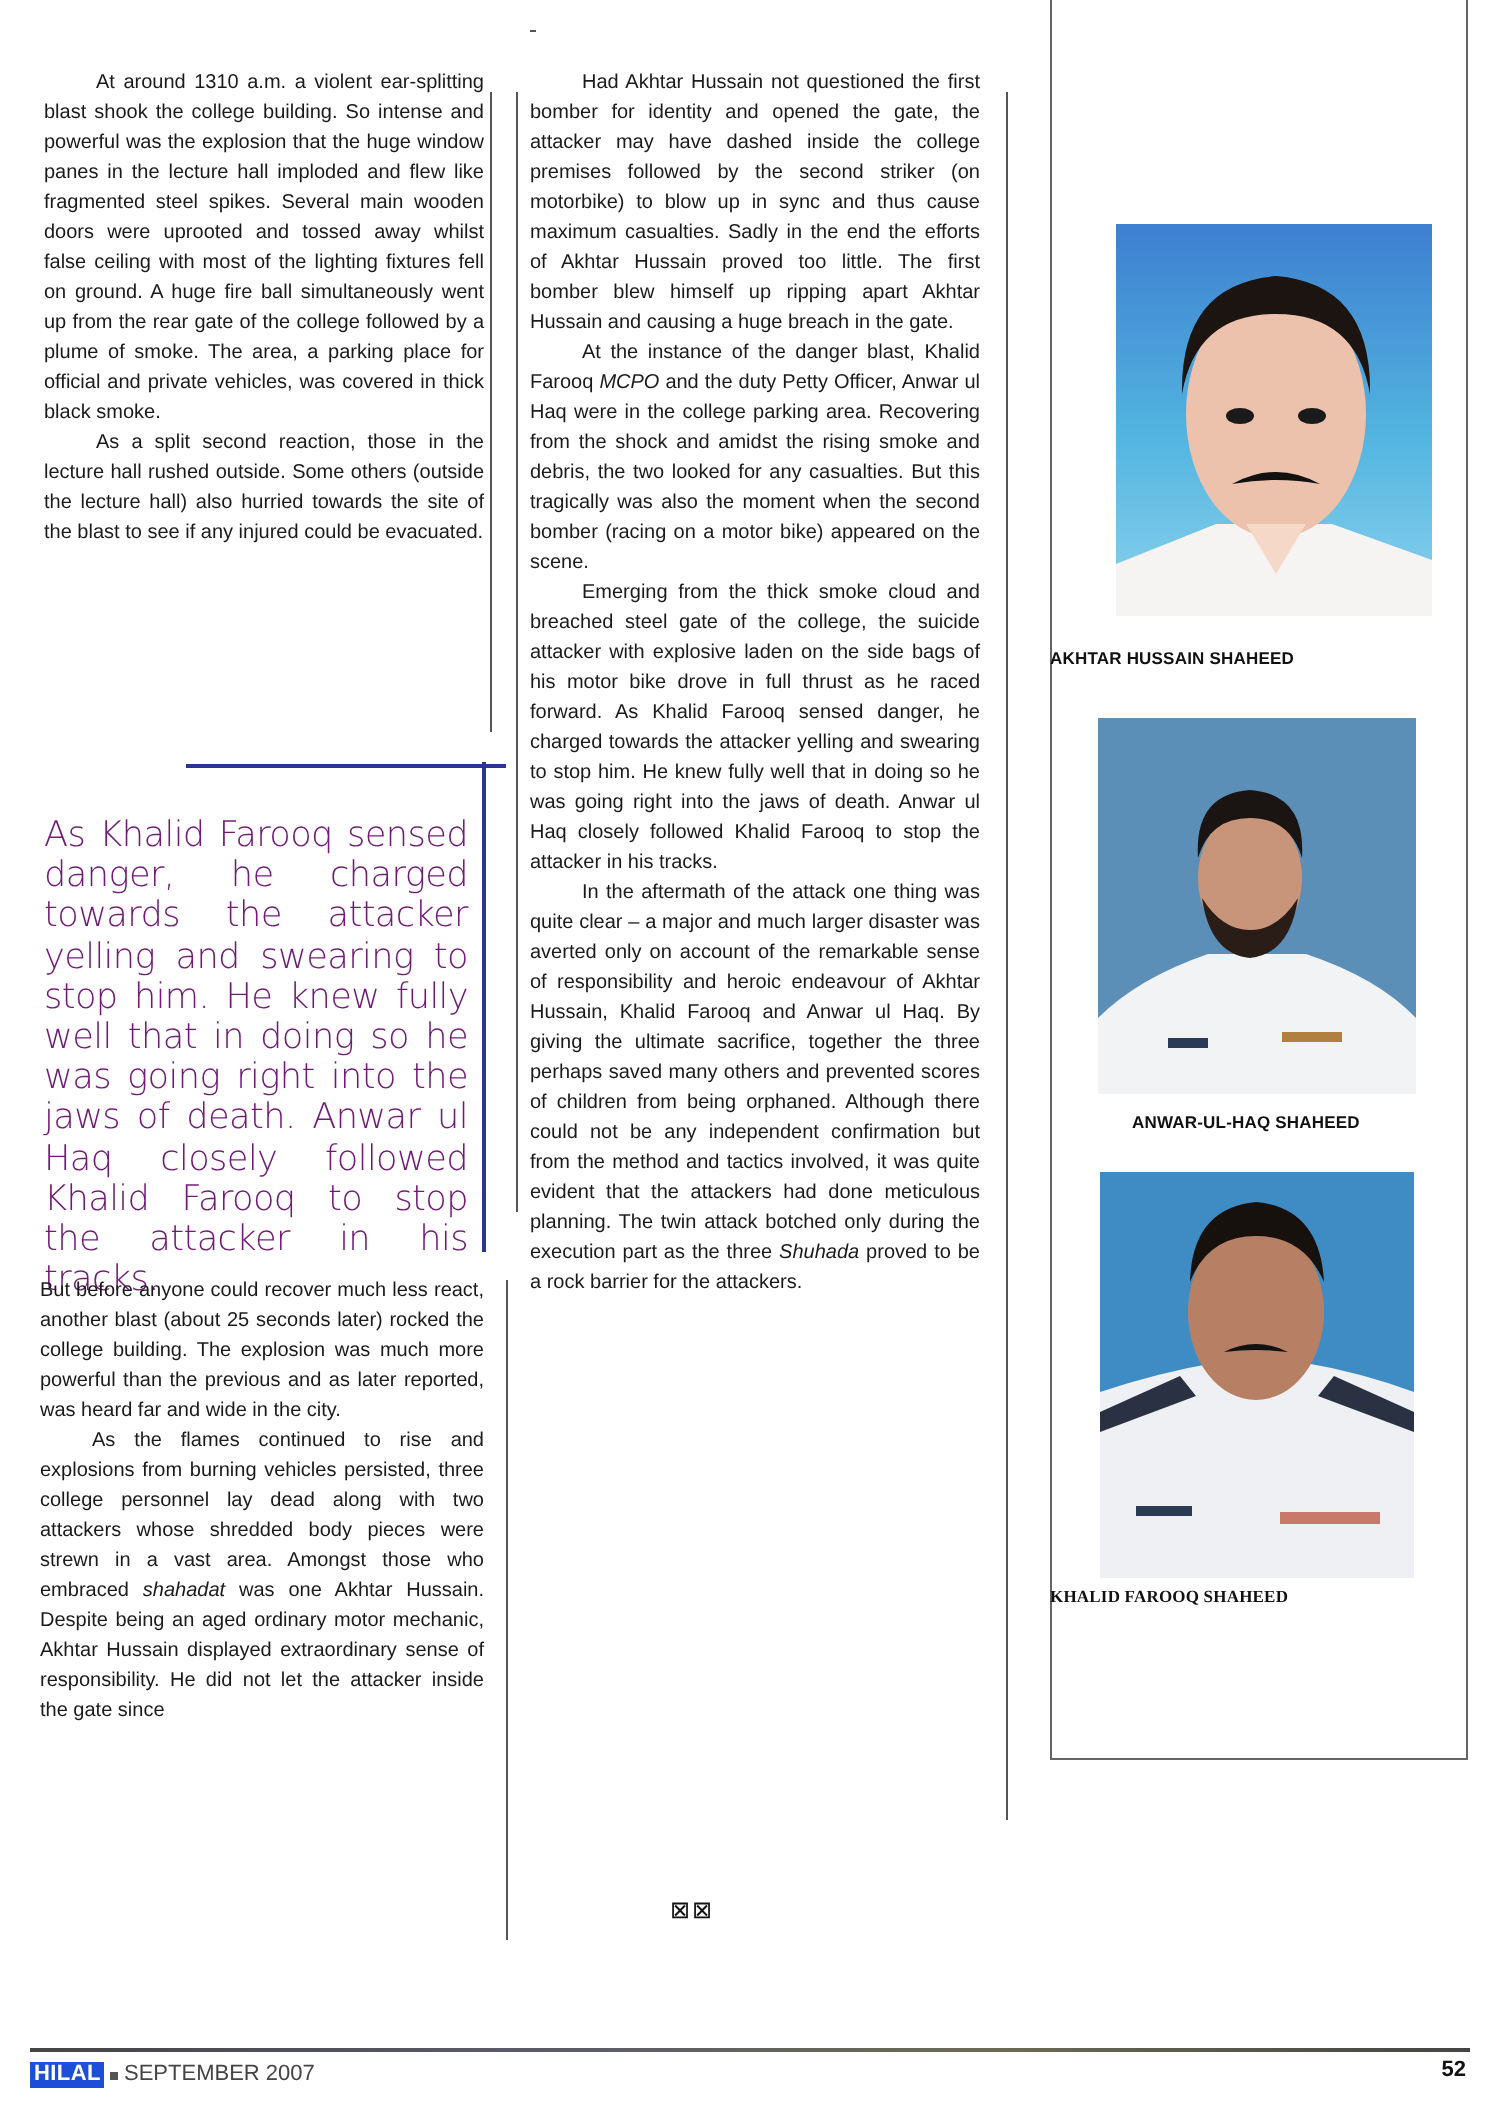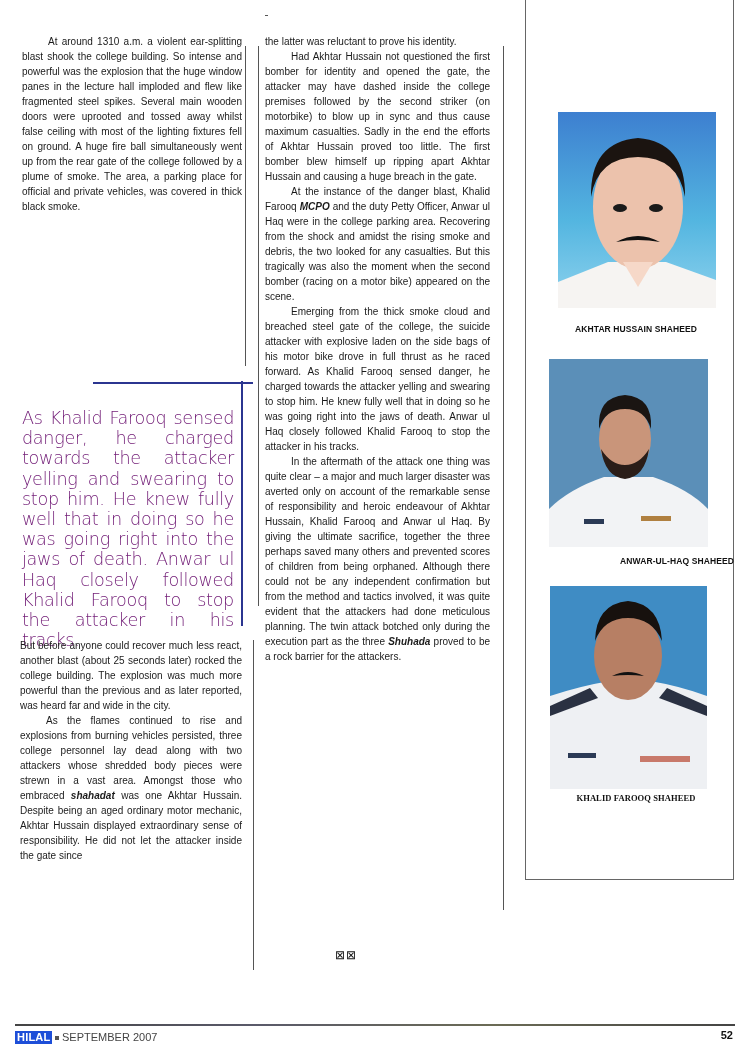--- a/index.html
+++ b/index.html
@@ -1,62 +1,62 @@
 <!DOCTYPE html>
 <html><head>
 <meta charset="utf-8">
 <style>
   html, body { margin:0; padding:0; }
   body { width:750px; height:1057px; background:#ffffff; position:relative; overflow:hidden;
          font-family:"Liberation Sans", sans-serif; color:#1a1a1a; }
   .col { position:absolute; font-size:10px; line-height:15px; text-align:justify; }
   .col p { margin:0; text-indent:0; }
   .col p.ind { text-indent:26px; }
-  .col em { font-style:italic;font-weight:bold; }
+  .col em { font-style:italic; }
   #col1a { left:22px; top:34px; width:220px; }
   #col1b { left:20px; top:638px; width:222px; }
   #col2 { left:265px; top:34px; width:225px; }
   .vline { position:absolute; background:#555; width:1px; }
   .pull { position:absolute; left:22px; top:408px; width:212px; font-size:17.6px; line-height:20.2px;
           text-align:justify; color:#701a75; font-family:"DejaVu Sans", sans-serif; font-weight:300; letter-spacing:-0.3px; }
   .pull-hline { position:absolute; left:93px; top:382px; width:160px; height:1.5px; background:#2b3590; }
   .pull-vline { position:absolute; left:241px; top:381px; width:1.5px; height:245px; background:#2b3590; }
   .sidebar { position:absolute; left:525px; top:-1px; width:209px; height:881px; border:1px solid #666; border-top:none; box-sizing:border-box; }
   .photo { position:absolute; overflow:hidden; }
-  .caption { position:absolute; width:222px; left:525px; text-align:center; font-size:8.5px; font-weight:bold; color:#111; letter-spacing:0.1px; }
+  .caption { position:absolute; width:222px; left:525px; font-size:8.5px; font-weight:bold; color:#111; letter-spacing:0.1px; }
   .end-mark { position:absolute; left:335px; top:948px; font-size:12px; letter-spacing:1px; color:#111; }
   .footer-line { position:absolute; left:15px; top:1024px; width:720px; height:1.5px; background:linear-gradient(to right,#444,#5a5a6a,#6b6b55,#444); }
   .footer-brand { position:absolute; left:15px; top:1031px; background:#1d4ed8; color:#fff; font-weight:bold; font-size:11px; padding:0 2px; line-height:13px; letter-spacing:0.2px;}
   .footer-dot { position:absolute; left:55px; top:1036px; width:4px; height:4px; background:#555; }
   .footer-date { position:absolute; left:62px; top:1031px; font-size:11px; color:#444; line-height:13px; }
   .footer-page { position:absolute; right:17px; top:1029px; font-size:11px; font-weight:bold; color:#111; }
   .topdash { position:absolute; left:265px; top:15px; width:3px; height:1px; background:#555; }
 </style>
 </head>
 <body>
 
 <div class="topdash"></div>
 
 <div class="col" id="col1a">
   <p class="ind">At around 1310 a.m. a violent ear-splitting blast shook the college building. So intense and powerful was the explosion that the huge window panes in the lecture hall imploded and flew like fragmented steel spikes. Several main wooden doors were uprooted and tossed away whilst false ceiling with most of the lighting fixtures fell on ground.  A huge fire ball simultaneously went up from the rear gate of the college followed by a plume of smoke.  The area, a parking place for official and private vehicles, was covered in thick black smoke.</p>
+  <p class="ind">As a split second reaction, those in the lecture hall rushed outside.  Some others (outside the lecture hall) also hurried towards the site of the blast to see if any injured could be evacuated.</p>
 </div>
 <div class="vline" style="left:245px; top:46px; height:320px;"></div>
 
 <div class="pull-hline"></div>
 <div class="pull-vline"></div>
 <div class="pull">As Khalid Farooq sensed danger, he charged towards the attacker yelling and swearing to stop him. He knew fully well that in doing so he was going right into the jaws of death. Anwar ul Haq closely followed Khalid Farooq to stop the attacker in his tracks.</div>
 
 <div class="col" id="col1b">
   <p>But before anyone could recover much less react, another blast (about 25 seconds later) rocked the college building. The explosion was much more powerful than the previous and as later reported, was heard far and wide in the city.</p>
   <p class="ind"><span>As the flames continued to rise and explosions from burning vehicles persisted, three college personnel lay dead along with two attackers whose shredded body pieces were strewn in a vast area.  Amongst those who embraced</span> <em>shahadat</em> <span>was one Akhtar Hussain.  Despite being an aged ordinary motor mechanic, Akhtar Hussain displayed extraordinary sense of responsibility. He did not let the attacker inside the gate since</span></p>
 </div>
 <div class="vline" style="left:253px; top:640px; height:330px;"></div>
 
 <div class="col" id="col2">
-  <p>the latter was reluctant to prove his identity.</p>
   <p class="ind">Had Akhtar Hussain not questioned the first bomber for identity and opened the gate, the attacker may have dashed inside the college premises followed by the second striker (on motorbike) to blow up in sync and thus cause maximum casualties.  Sadly in the end the efforts of Akhtar Hussain proved too little.  The first bomber blew himself up ripping apart Akhtar Hussain and causing a huge breach in the gate.</p>
   <p class="ind"><span>At the instance of the danger blast, Khalid Farooq</span> <em>MCPO</em> <span>and the duty Petty Officer, Anwar ul Haq were in the college parking area.  Recovering from the shock and amidst the rising smoke and debris, the two looked for any casualties.  But this tragically was also the moment when the second bomber (racing on a motor bike) appeared on the scene.</span></p>
   <p class="ind">Emerging from the thick smoke cloud and breached steel gate of the college, the suicide attacker with explosive laden on the side bags of his motor bike drove in full thrust as he raced forward.  As Khalid Farooq sensed danger, he charged towards the attacker yelling and swearing to stop him.  He knew fully well that in doing so he was going right into the jaws of death.  Anwar ul Haq closely followed Khalid Farooq to stop the attacker in his tracks.</p>
   <p class="ind"><span>In the aftermath of the attack one thing was quite clear – a major and much larger disaster was averted only on account of the remarkable sense of responsibility and heroic endeavour of Akhtar Hussain, Khalid Farooq and Anwar ul Haq. By giving the ultimate sacrifice, together the three perhaps saved many others and prevented scores of children from being orphaned.  Although there could not be any independent confirmation but from the method and tactics involved, it was quite evident that the attackers had done meticulous planning.  The twin attack botched only during the execution part as the three</span> <em>Shuhada</em> <span>proved to be a rock barrier for the attackers.</span></p>
 </div>
 <div class="vline" style="left:503px; top:46px; height:864px;"></div>
 <div class="vline" style="left:258px; top:46px; height:560px;"></div>
 
 <div class="end-mark">⊠⊠</div>
 

